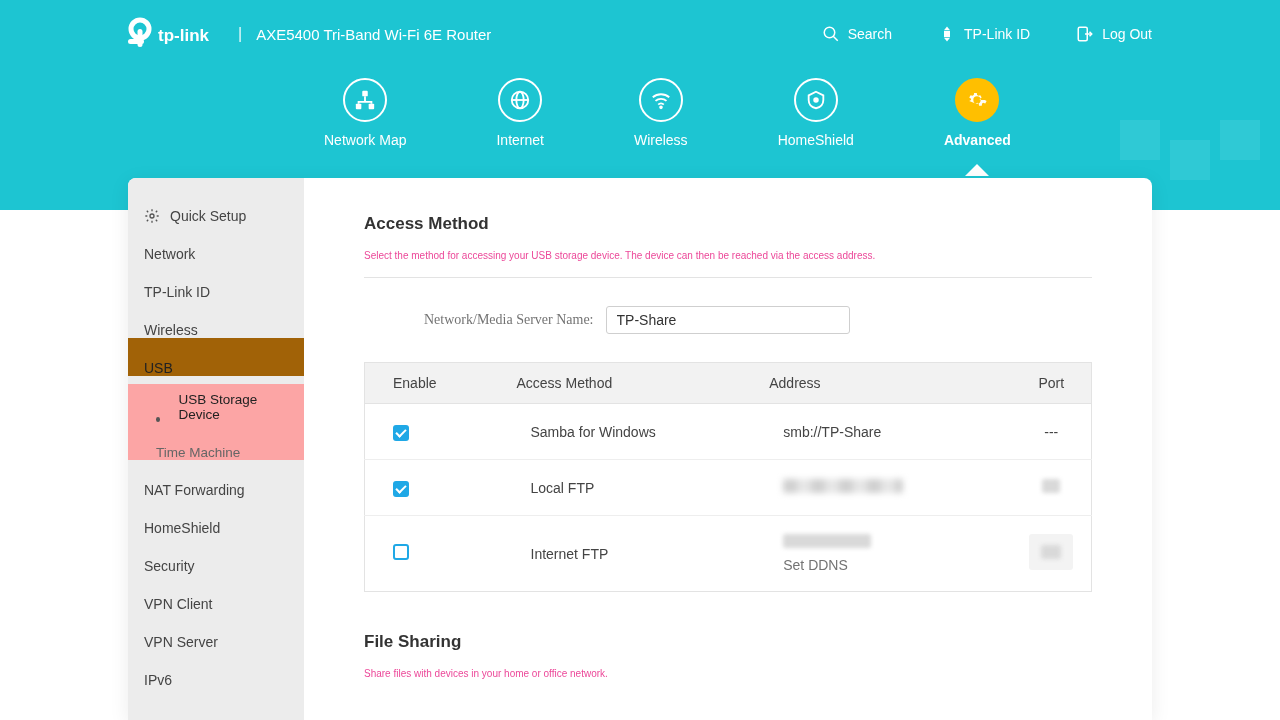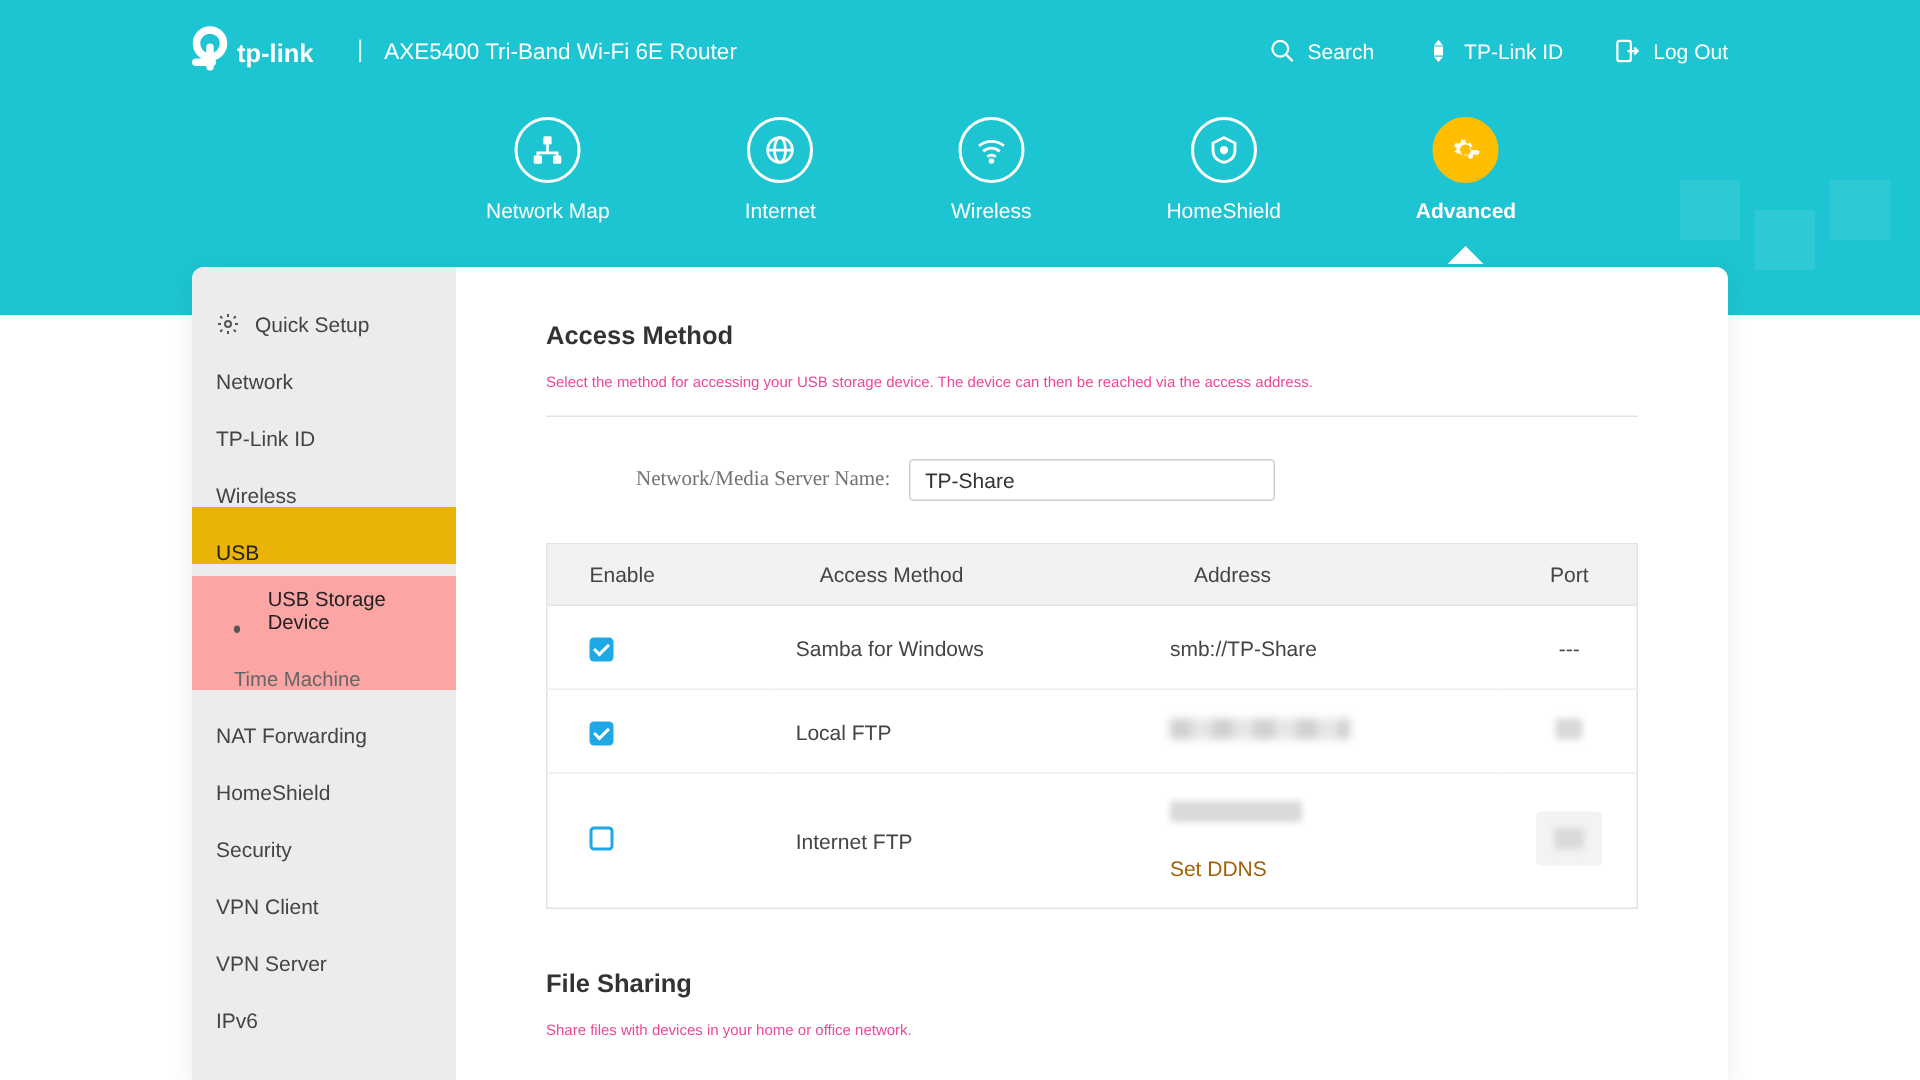--- a/index.html
+++ b/index.html
@@ -18,21 +18,21 @@
       linear-gradient(#fff,#fff) 50px 20px/40px 40px no-repeat,
       linear-gradient(#fff,#fff) 100px 0/40px 40px no-repeat;
   }
 
   
   .topbar { position: absolute; left: 128px; top: 0; width: 1024px; height: 68px; display: flex; align-items: center; color: #fff; }
   .logo { display: flex; align-items: center; gap: 6px; }
   .logo svg { display: block; }
   .divider-v { margin: 0 14px; color: #fff; opacity: .9; }
   .product { font-size: 15px; color: #fff; }
-  .topbar-right { margin-left: auto; display: flex; align-items: center; gap: 34px; }
+  .topbar-right { margin-left: auto; display: flex; align-items: center; gap: 46px; }
   .tb-item { display: flex; align-items: center; gap: 8px; color: #fff; font-size: 14px; cursor: pointer; }
 
   
   .nav { position: absolute; left: 128px; top: 78px; width: 1024px; display: flex; gap: 90px; justify-content: flex-start; padding-left: 196px; }
   .nav-item { display: flex; flex-direction: column; align-items: center; gap: 10px; cursor: pointer; position: relative; }
   .nav-icon {
     width: 44px; height: 44px; border: 2px solid #fff; border-radius: 50%;
     display: flex; align-items: center; justify-content: center; color: #fff;
   }
   .nav-item.active .nav-icon { background: #ffbf00; border-color: #ffbf00; }
@@ -47,21 +47,21 @@
   .card {
     position: absolute; left: 128px; top: 178px; width: 1024px; height: 542px;
     background: #fff; border-radius: 8px 8px 0 0; box-shadow: 0 4px 20px rgba(0,0,0,.08);
     display: flex; overflow: hidden;
   }
 
   
   .sidebar { width: 176px; background: #ececec; overflow: hidden; }
   .side-item { display: flex; align-items: flex-end; gap: 10px; height: 38px; padding: 0 16px; font-size: 14px; color: #444; cursor: pointer; }
   .side-item:first-child { margin-top: 8px; }
-  .side-item.selected { background: #eab308; color: #222; }
+  .side-item.selected { background: #a16207; color: #222; }
   .side-sub { background: #fca5a5; }
   .side-sub .side-item { padding-left: 28px; font-size: 13.5px; color: #666; }
   .side-sub .side-item.cur { color: #222; }
   .side-sub .side-item.cur::before {
     content: ""; width: 5px; height: 5px; border-radius: 50%; background: #555; margin-right: 8px;
   }
   .gear-icon { width:16px; height:16px; }
 
   
   .content { flex: 1; padding: 36px 60px 0 60px; overflow: hidden; }
@@ -69,21 +69,21 @@
   .desc { font-size: 10px; color: #ec4899; line-height: 1.5; }
   .hr { border: 0; border-top: 1px solid #e3e3e3; margin: 14px 0 28px; }
 
   .row-field { display: flex; align-items: center; gap: 12px; margin-left: 60px; margin-bottom: 28px; }
   .row-field label { font-size: 14px; color: #737373; font-family: Liberation Serif, serif; }
   .row-field input[type=text] {
     width: 244px; height: 28px; border: 1px solid #cfcfcf; border-radius: 3px; padding: 0 10px; font-size: 14px; color: #333;
   }
 
   table.access { width: 100%; border: 1px solid #e3e3e3; border-collapse: collapse; font-size: 14px; color: #444; }
-  table.access thead th { background: #f2f2f2; text-align: left; font-weight: normal; padding: 12px 32px; border-bottom: 1px solid #e3e3e3; }
+  table.access thead th { background: #f2f2f2; text-align: left; font-weight: normal; padding: 12px 2px; border-bottom: 1px solid #e3e3e3; }
   table.access thead th:first-child { padding-left: 28px; }
   table.access tbody td { padding: 18px 16px; border-top: 1px solid #eee; vertical-align: middle; }
   table.access tbody tr:first-child td { border-top: 0; }
   table.access tbody td:first-child { padding-left: 28px; width: 150px; }
   table.access th.col-port, table.access td.col-port { text-align: center; width: 80px; }
 
   
   .chk { width: 16px; height: 16px; border-radius: 3px; display: inline-flex; align-items: center; justify-content: center; cursor: pointer; }
   .chk.on { background: #1fa8e6; }
   .chk.off { border: 2px solid #1fa8e6; background: #fff; }
@@ -91,21 +91,21 @@
 
   
   .blur-strip { display:inline-block; background:#d9d9d9; filter: blur(2px); border-radius:2px; }
   .blur-a { width: 120px; height: 14px; filter: blur(3px);
     background-image: repeating-linear-gradient(90deg,#d0d0d0 0 14px,#e6e6e6 14px 28px); }
   .blur-b { width: 18px; height: 14px; }
   .blur-c { width: 88px; height: 14px; }
   .port-box { display:inline-block; width:44px; height:36px; background:#f3f3f3; border-radius:3px; position:relative; }
   .port-box .blur-strip { position:absolute; left:12px; top:11px; width:20px; height:14px; }
 
-  .link { color: #a16207; cursor: pointer; font-size: 14px; display: inline-block; margin-top: 20px; }
+  .link { color: #737373; cursor: pointer; font-size: 14px; display: inline-block; margin-top: 6px; }
 
   .section2 { margin-top: 40px; }
 </style>
 </head>
 <body>
 
 <div class="band">
     <div class="band-deco"></div>
   </div>
 

